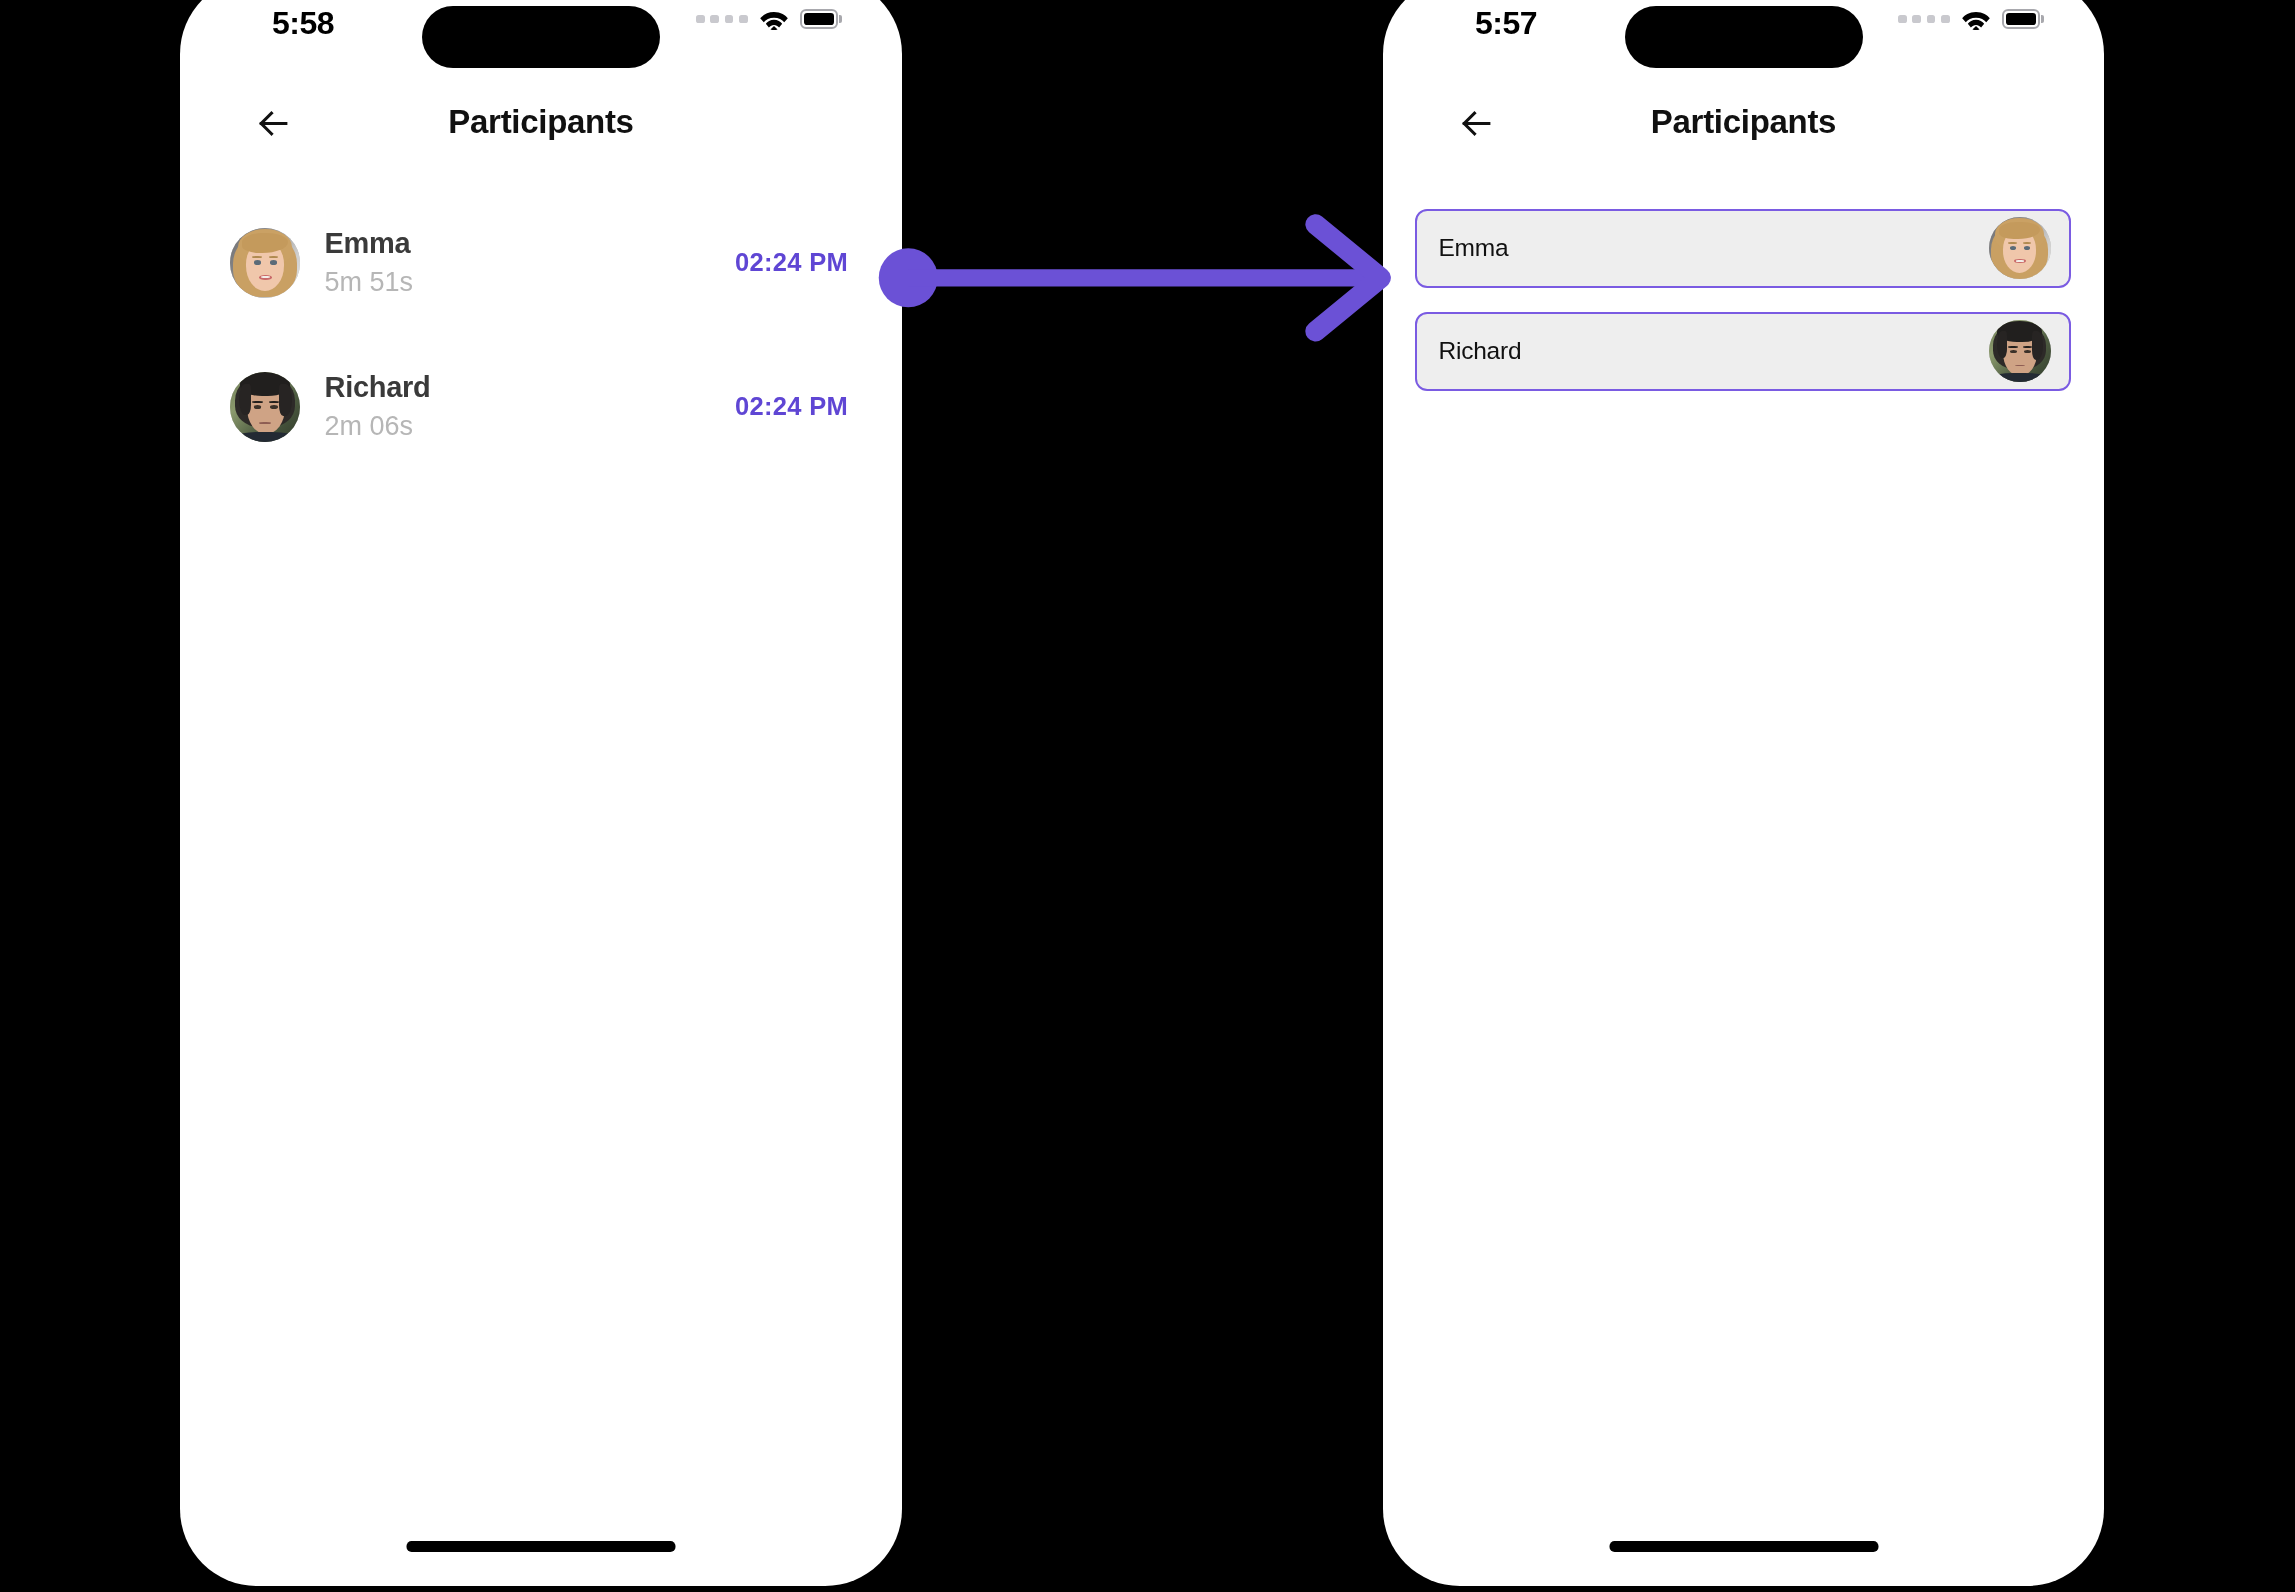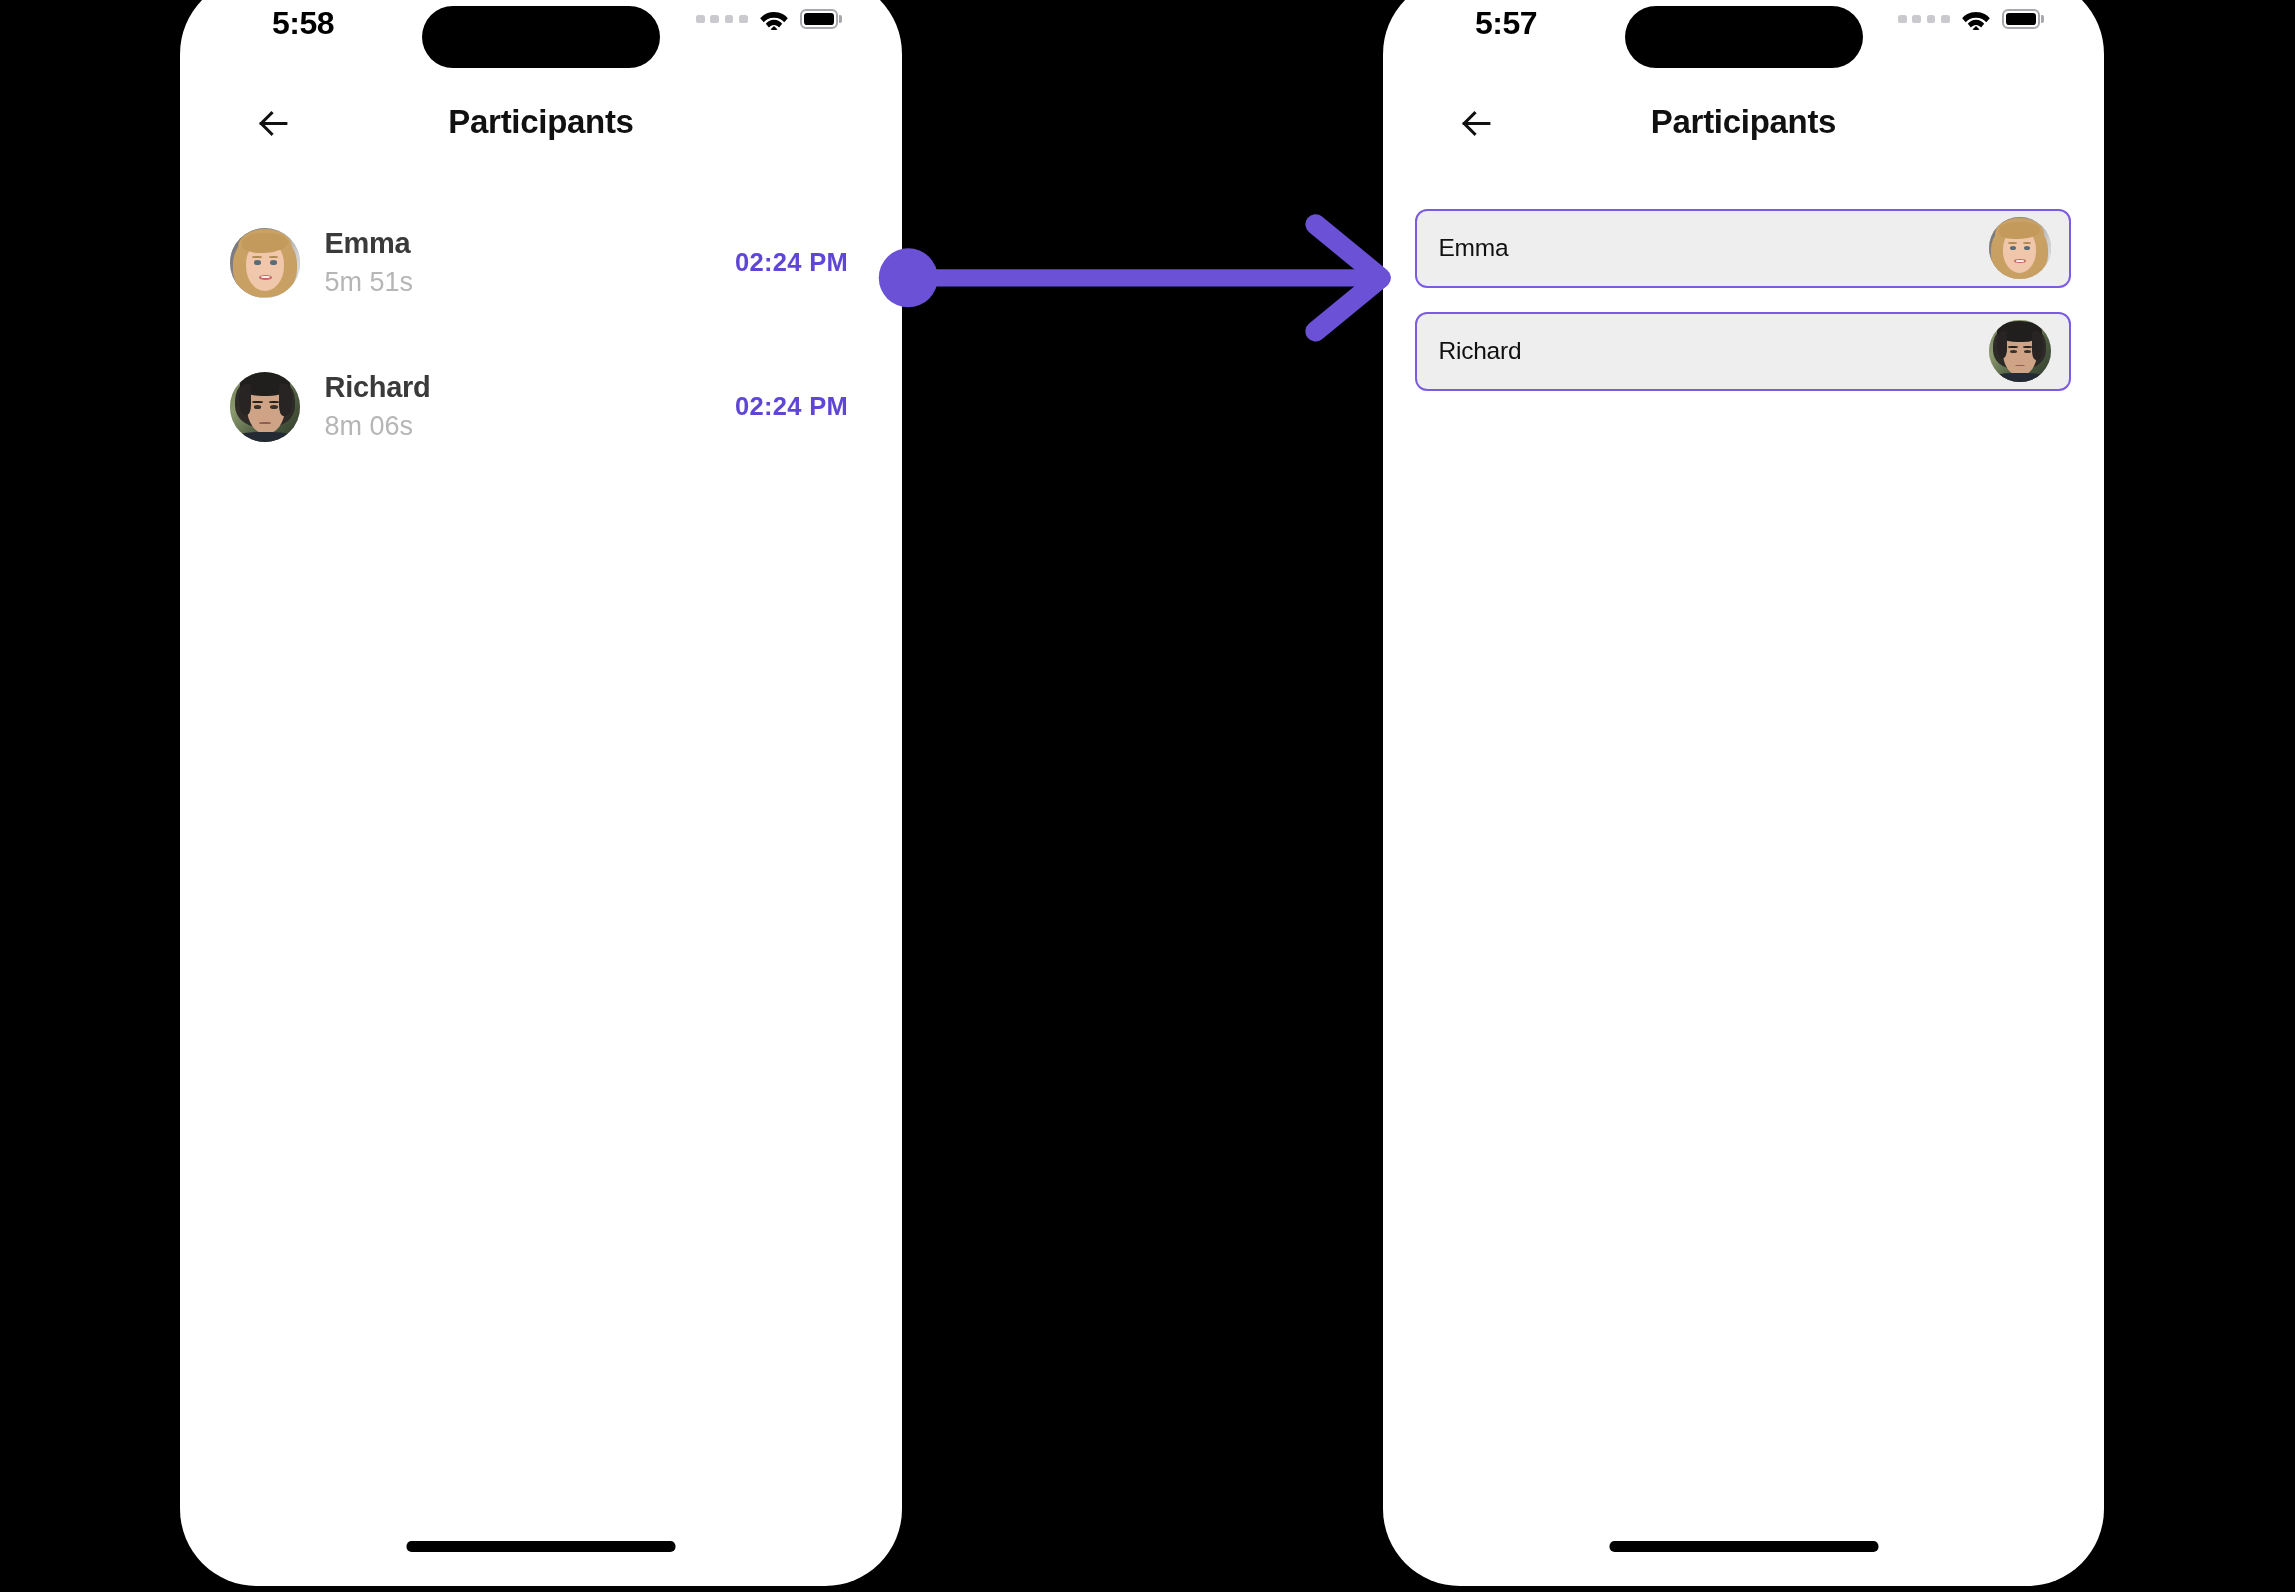--- a/index.html
+++ b/index.html
@@ -270,21 +270,21 @@
             <div class="el browL"></div>
               <div class="el browR"></div>
             <div class="el eyeL"></div>
               <div class="el eyeR"></div>
             <div class="el mouth"></div>
               <div class="el collar"></div>
           </div>
         </div>
         <div class="meta">
           <div class="pname">Richard</div>
-          <div class="pdur">8m 06s</div>
+          <div class="pdur">2m 06s</div>
         </div>
         <div class="ptime">02:24 PM</div>
       </div>
 
     </div>
 
     <div class="home-ind"></div>
   </div>
 </div>
 

